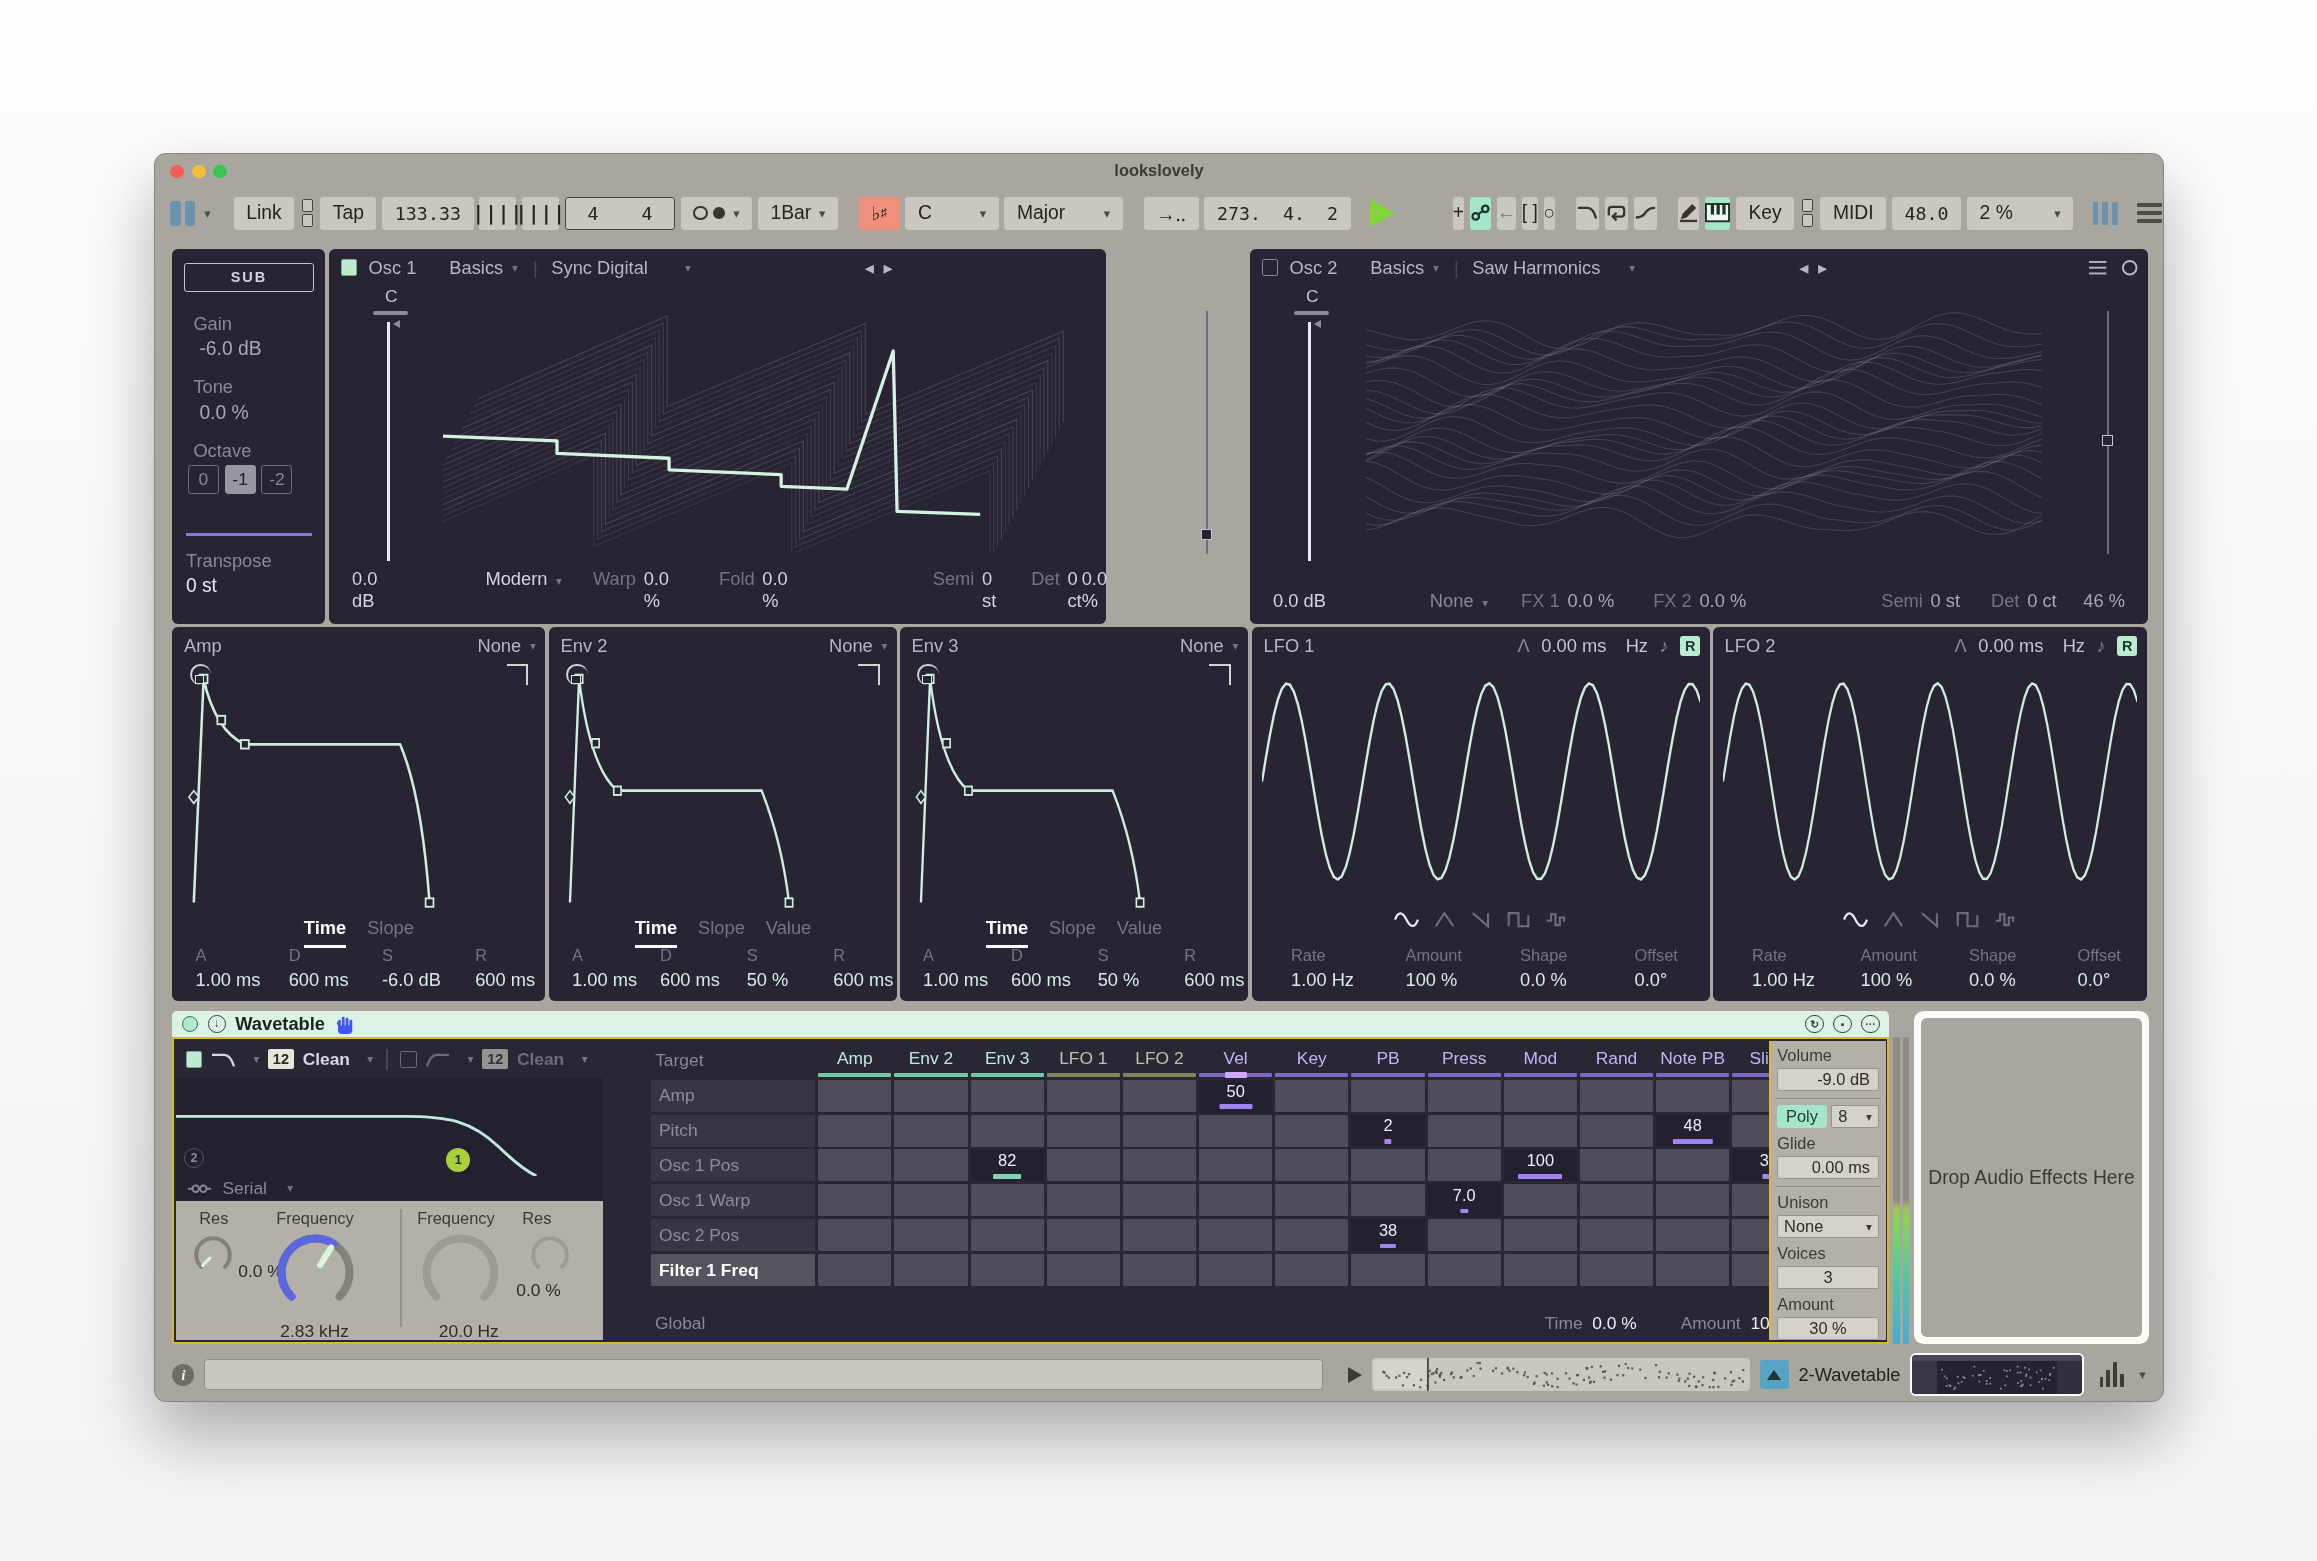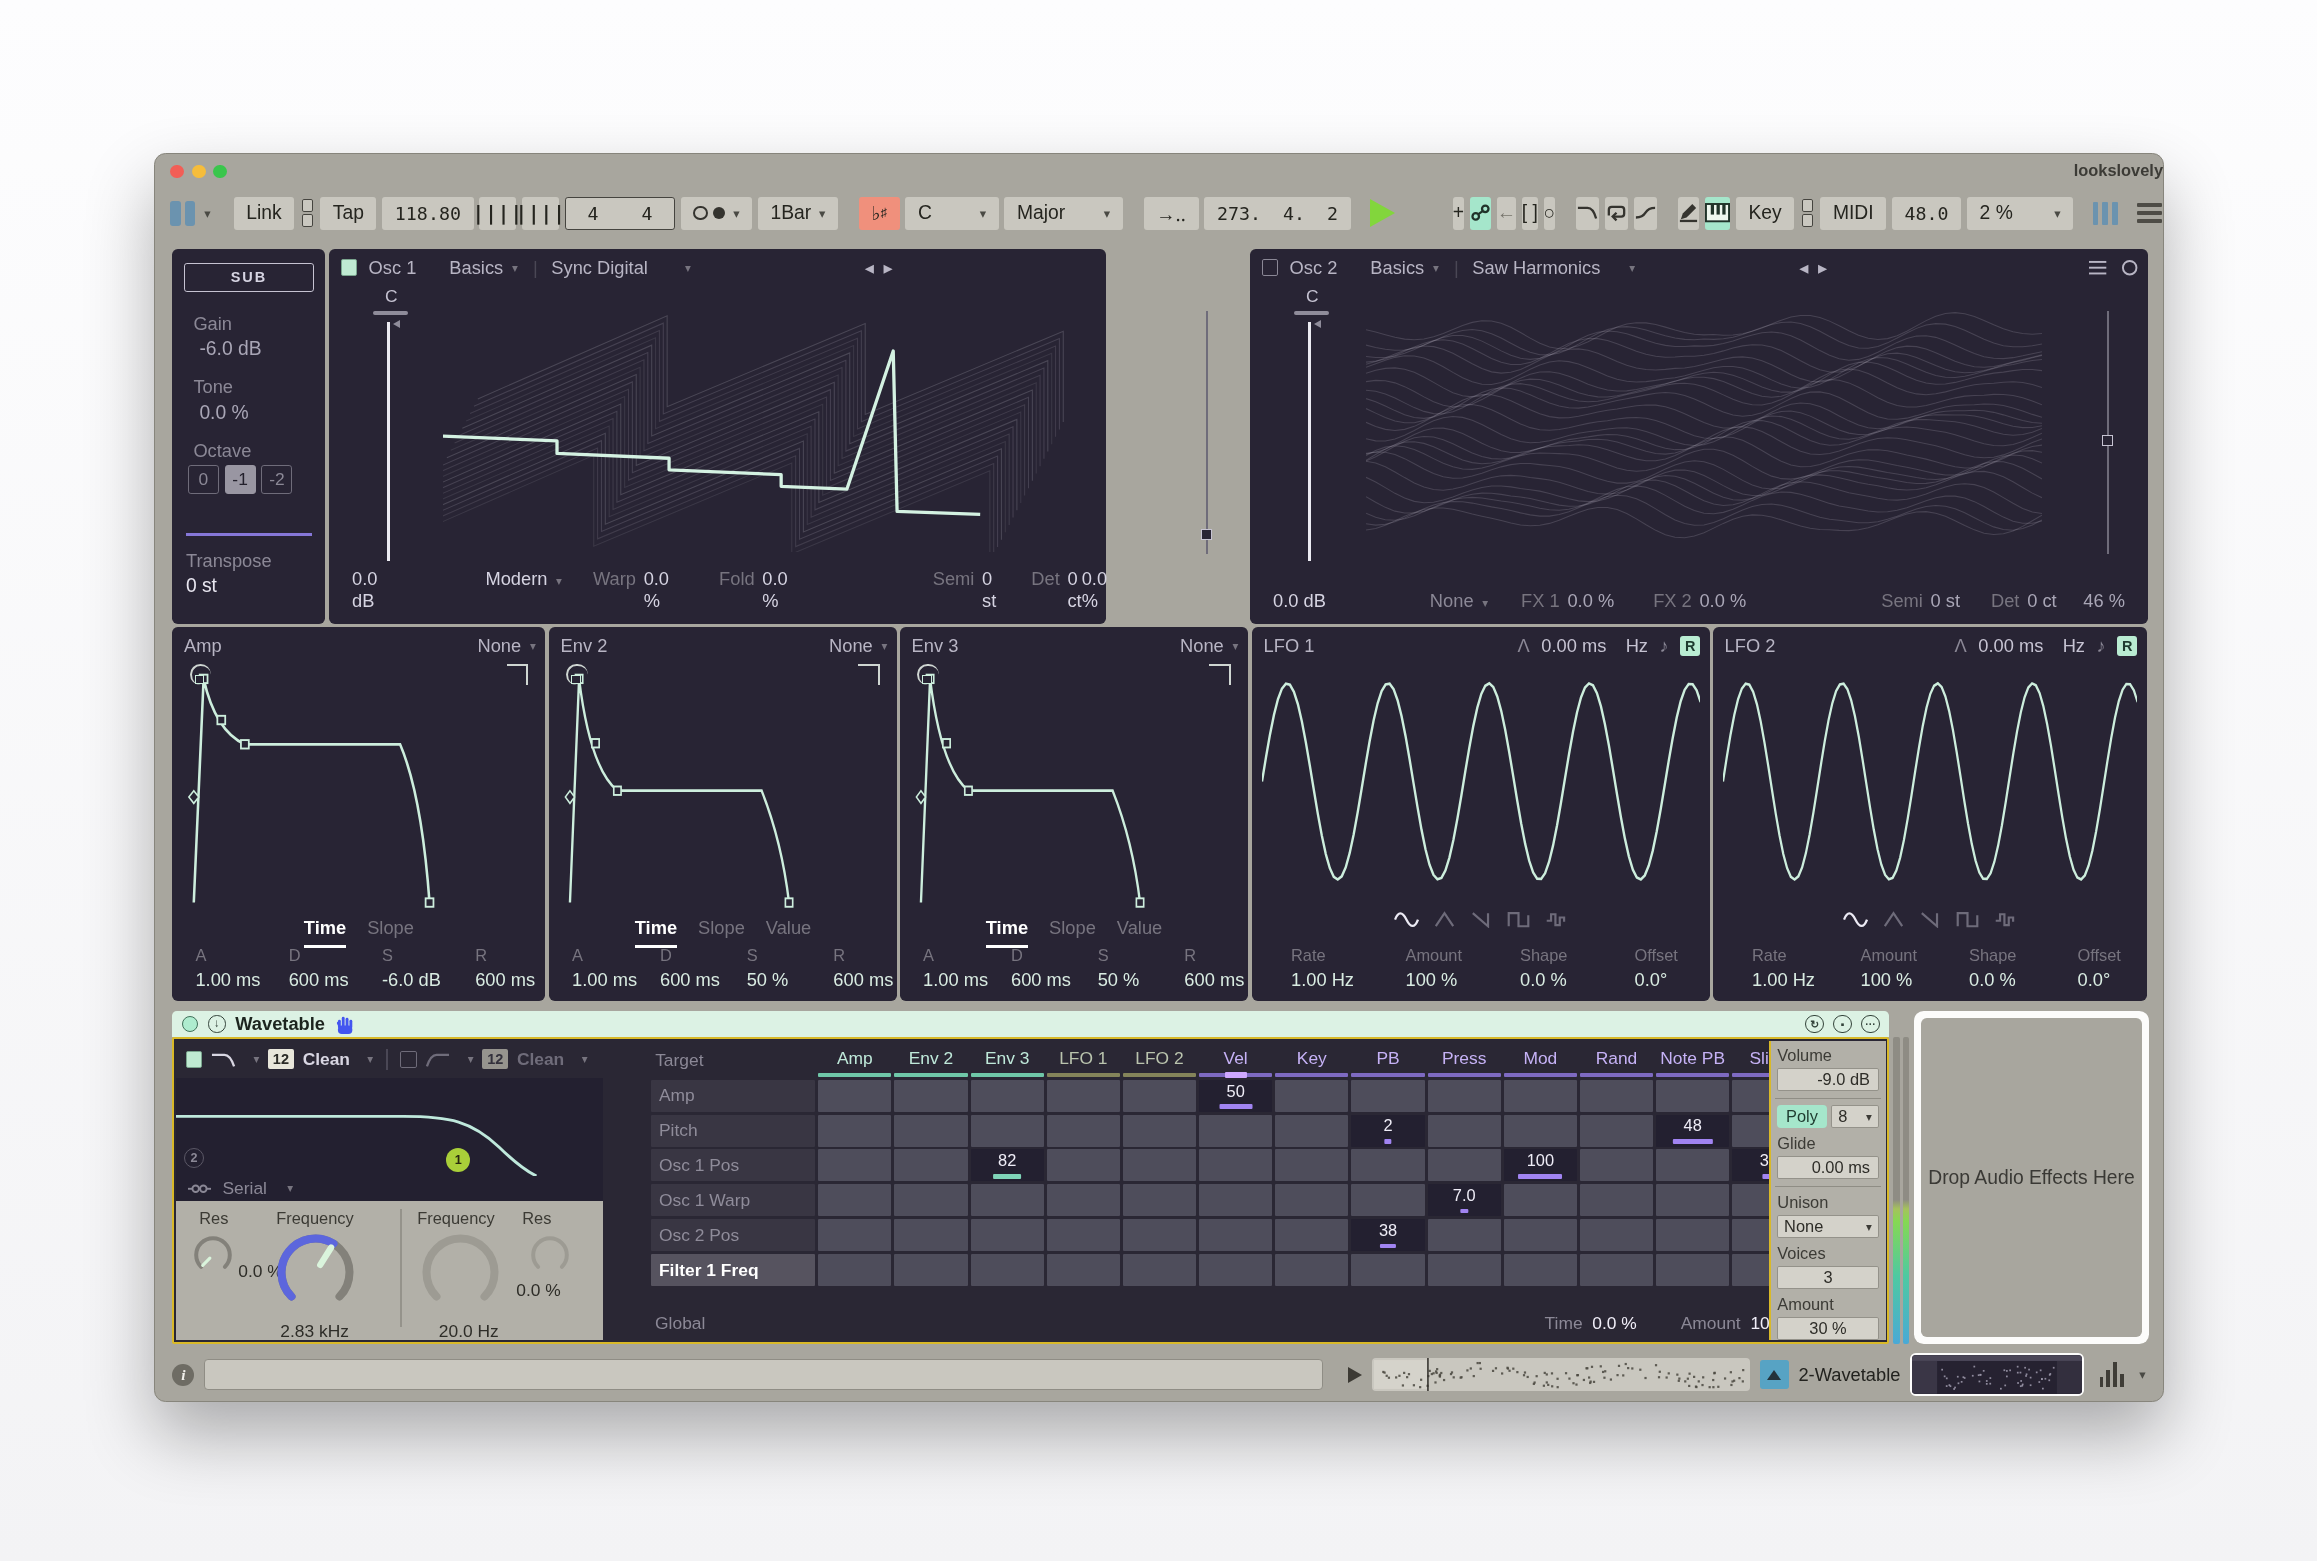--- a/index.html
+++ b/index.html
@@ -5,21 +5,21 @@
   html,body{margin:0;padding:0;background:#f7f7f9;font-family:"Liberation Sans",sans-serif;}
   .stage{position:relative;width:2317px;height:1561px;overflow:hidden;background:linear-gradient(#fdfdfe,#f3f3f5);}
   .window{position:absolute;left:154px;top:153px;width:2010px;height:1249px;background:#a8a69e;
           border:1px solid #87857c;border-radius:11.6px;box-shadow:0 33px 68px rgba(0,0,0,.30);box-sizing:border-box;}
   
   .titlebar{position:absolute;left:0;top:0;right:0;height:35px;}
   .tl{position:absolute;top:10.6px;width:13.5px;height:13.5px;border-radius:50%;}
   .tl.red{left:15.4px;background:#f25e56;}
   .tl.yel{left:37px;background:#f6bd3b;}
   .tl.grn{left:58px;background:#3ac64c;}
-  .wtitle{position:absolute;left:0;right:0;top:6.8px;text-align:right;font-size:16.4px;font-weight:bold;color:#3c3b36;}
+  .wtitle{position:absolute;left:0;right:0;top:6.8px;text-align:center;font-size:16.4px;font-weight:bold;color:#3c3b36;}
   
   .toolbar{position:absolute;left:15.4px;right:15.4px;top:37px;height:44px;display:flex;align-items:center;gap:5.8px;}
   .chip{height:33px;background:#c9c7bf;border-radius:2.9px;display:inline-flex;align-items:center;justify-content:center;
         padding:0 12.6px;font-size:19.3px;color:#25251f;white-space:nowrap;}
   .chip.mono{font-family:"DejaVu Sans Mono",monospace;font-size:18.3px;}
   .chip .caret{font-size:12.6px;color:#4a4a44;margin-left:7.7px;}
   .chip.teal{background:#a5e6cb;}
   .chip.salmon{background:#f0907c;}
   .chip.outlined{border:1.9px solid #45443f;box-sizing:border-box;}
   .gap{margin-left:15.4px;}
@@ -199,21 +199,21 @@
           <i></i>
           <i></i>
           <span class="caret">▾</span>
         </span>
     <span class="chip gap">Link</span>
     <span class="vsplit">
           <i></i>
           <i></i>
         </span>
     <span class="chip">Tap</span>
-    <span class="chip mono">118.80</span>
+    <span class="chip mono">133.33</span>
     <span class="chip iconchip">
           <span class="bars4">||||</span>
         </span>
     <span class="chip iconchip">
           <span class="bars4">||||</span>
         </span>
     <span class="chip mono outlined sig">
       <span>4</span>
           <span class="sp"></span>
           <span>4</span>

